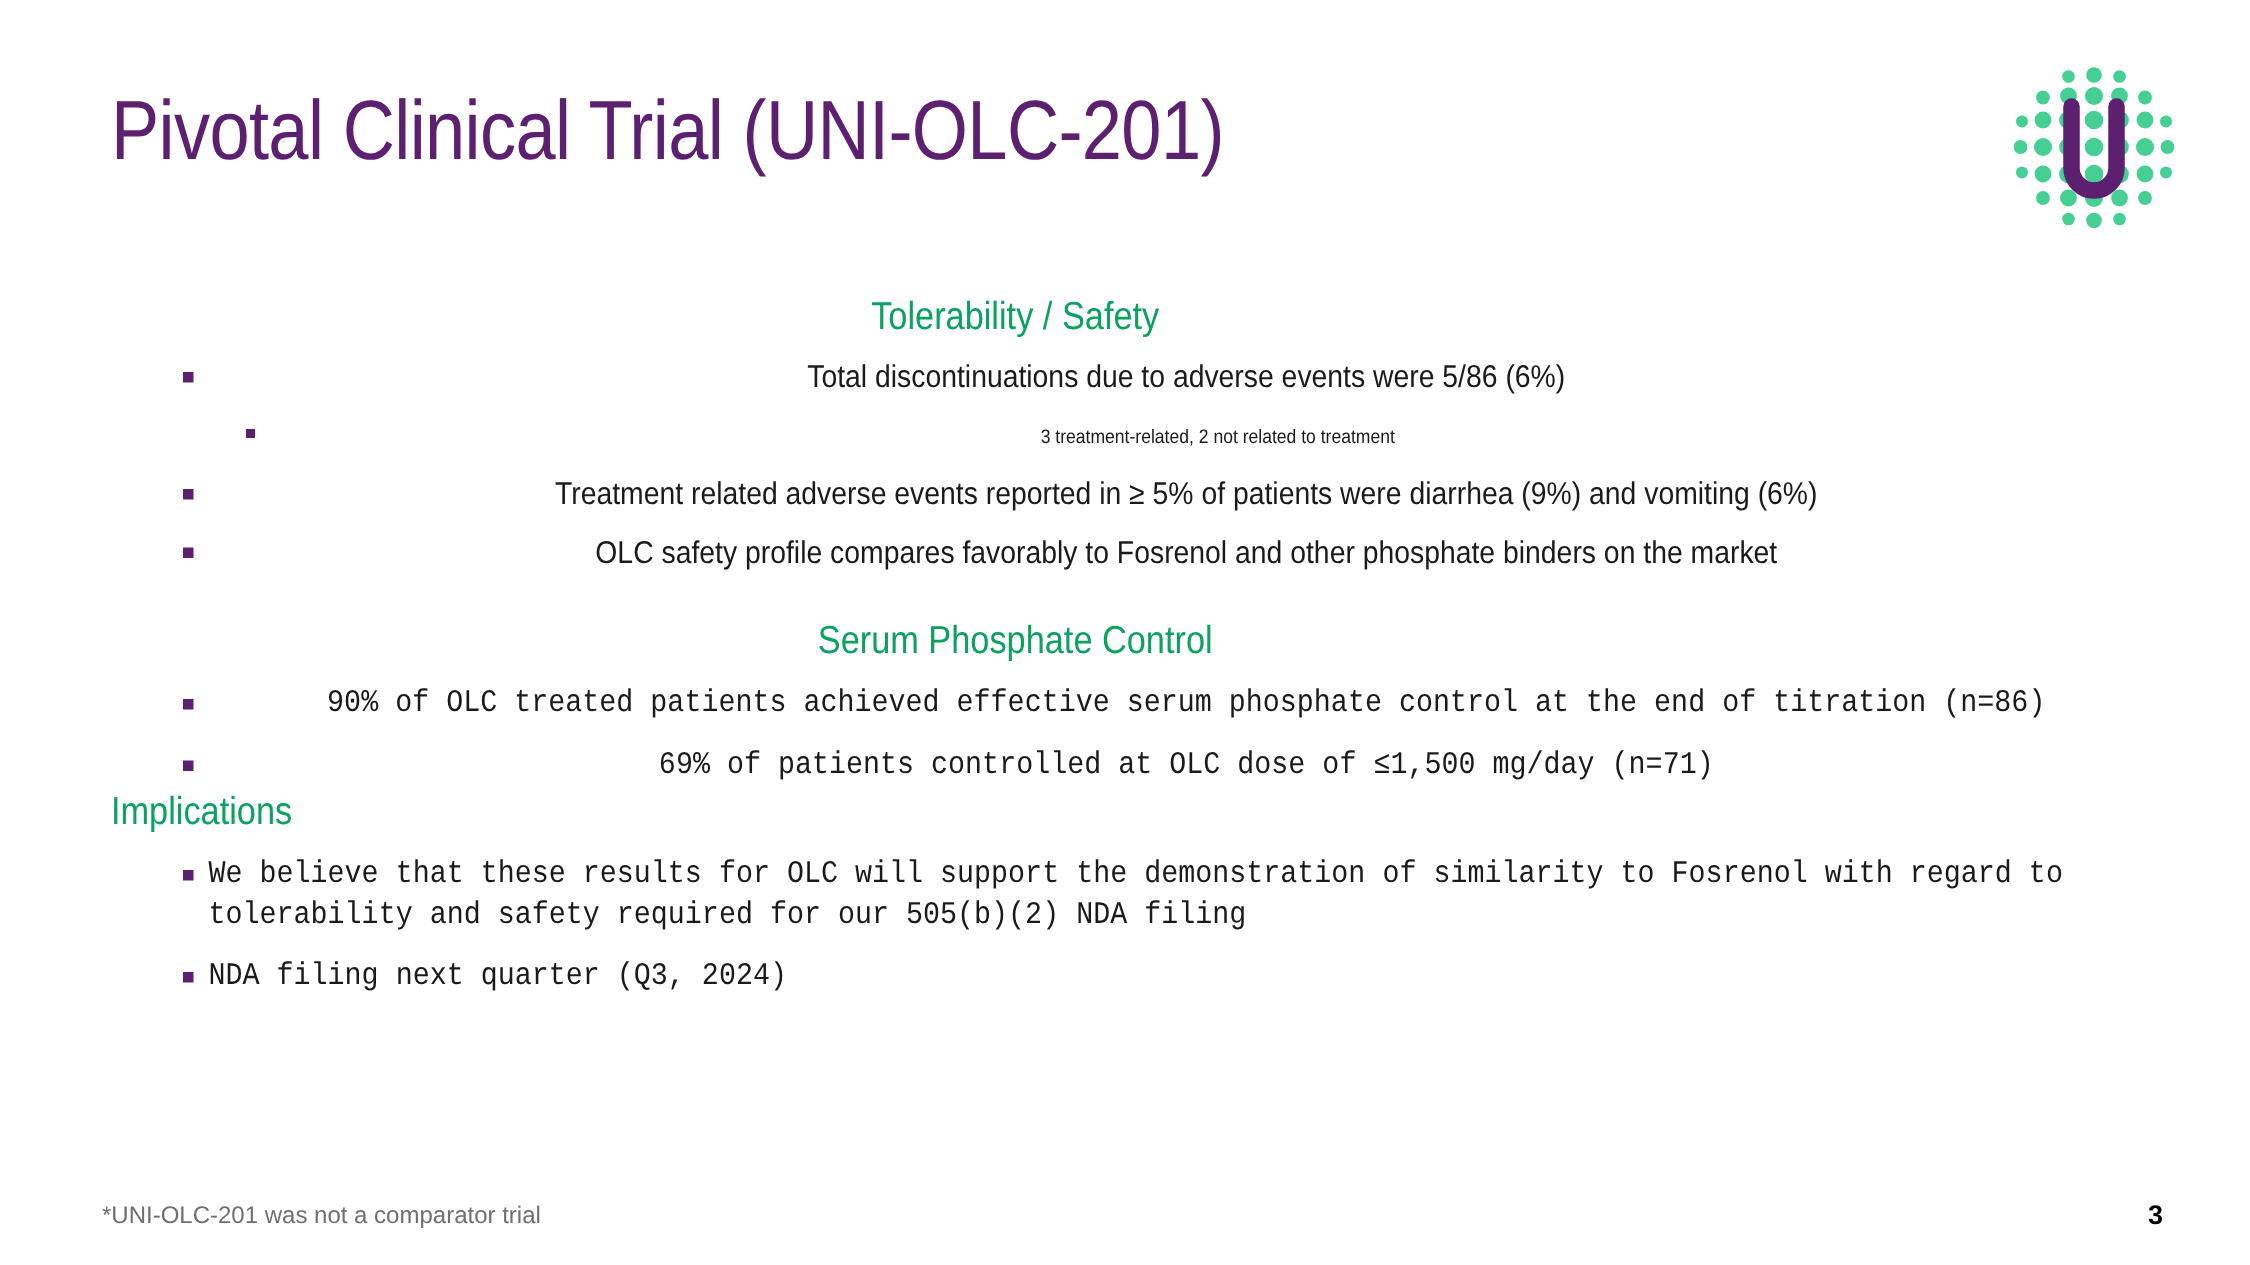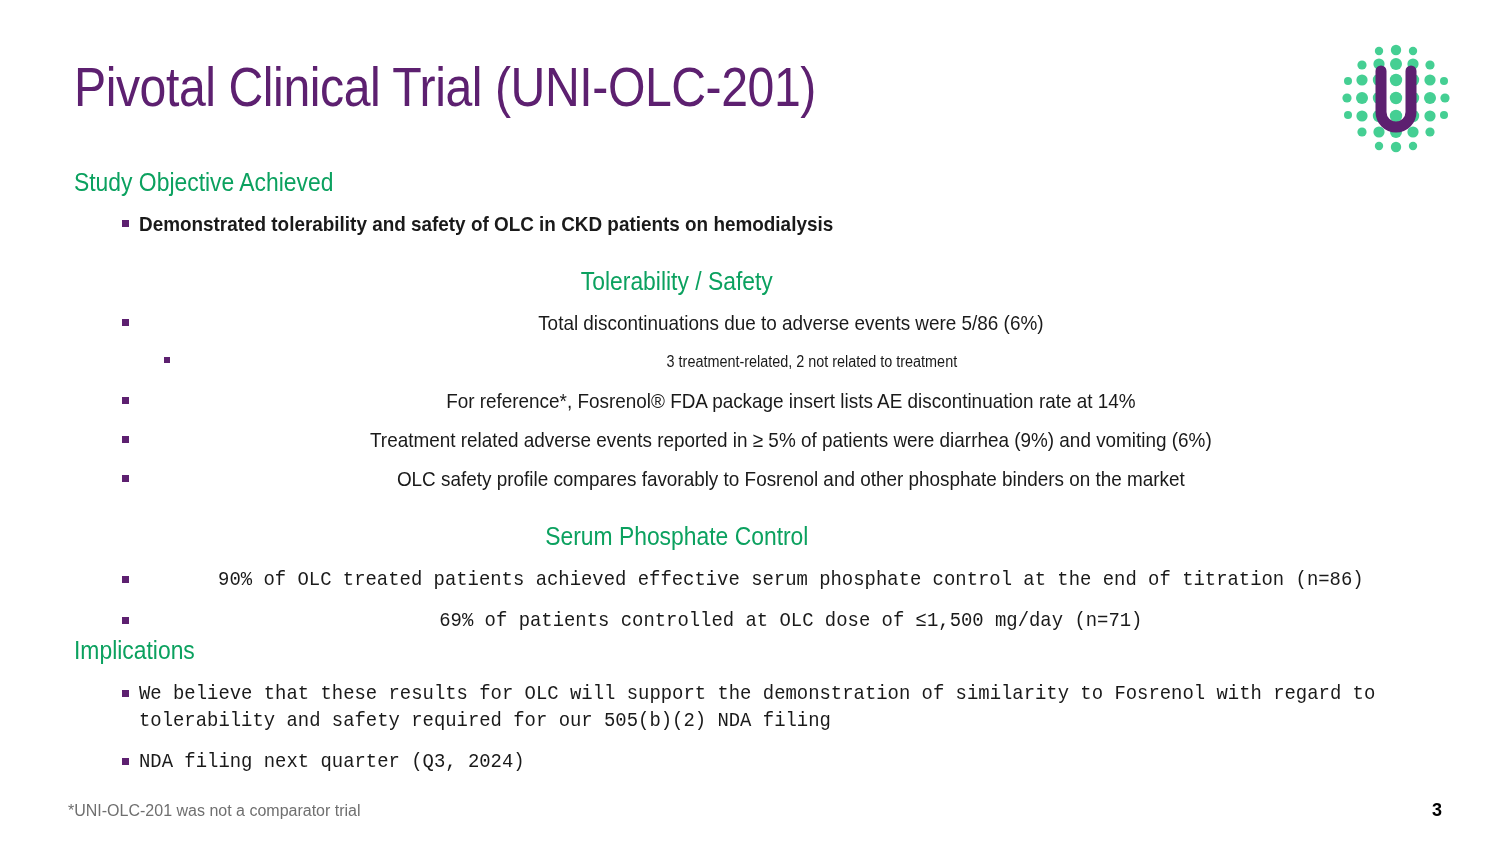--- a/index.html
+++ b/index.html
@@ -93,21 +93,21 @@
     top: 10px;
     width: 7px;
     height: 7px;
     background: #5d2070;
   }
 
   li.bullet.bold { font-weight: 700; }
 
   li.bullet.sub {
     padding-left: 107px;
-    font-size: 16px;
+    font-size: 13px;
   }
   li.bullet.sub::before {
     left: 90px;
     top: 9px;
     width: 6px;
     height: 6px;
   }
 
   
   .sec-gap-1 { margin-top: 0px; }
@@ -191,42 +191,31 @@
         <circle cx="42" cy="106" r="4.2"></circle>
         <circle cx="59" cy="107" r="5.2"></circle>
         <circle cx="76" cy="106" r="4.2"></circle>
       </g>
       <path d="M 44 31 L 44 72 A 15 15 0 0 0 74 72 L 74 31" fill="none" stroke="#5d2070" stroke-width="11" stroke-linecap="round" stroke-linejoin="round"></path>
     </svg>
   </div>
 
   <div class="content">
 
-    <div class="section sec-gap-1">
-      <div class="section-heading">Study Objective Achieved</div>
-      <ul class="bullets">
-        <li class="bullet bold">
-          <span class="btext">Demonstrated tolerability and safety of OLC in CKD patients on hemodialysis</span>
-        </li>
-      </ul>
-    </div>
 
     <div class="section sec-gap">
       <div class="section-heading">Tolerability / Safety</div>
       <ul class="bullets">
         <li class="bullet">
           <span class="btext">Total discontinuations due to adverse events were 5/86 (6%)</span>
         </li>
         <li class="bullet sub">
           <span class="btext">3 treatment-related,  2 not related to treatment</span>
         </li>
         <li class="bullet">
-          <span class="btext">For reference*, Fosrenol® FDA package insert lists AE discontinuation rate at 14%</span>
-        </li>
-        <li class="bullet">
           <span class="btext">Treatment related adverse events reported in ≥ 5% of patients were diarrhea (9%) and vomiting (6%)</span>
         </li>
         <li class="bullet">
           <span class="btext">OLC safety profile compares favorably to Fosrenol and other phosphate binders on the market</span>
         </li>
       </ul>
     </div>
 
     <div class="section sec-gap">
       <div class="section-heading">Serum Phosphate Control</div>

